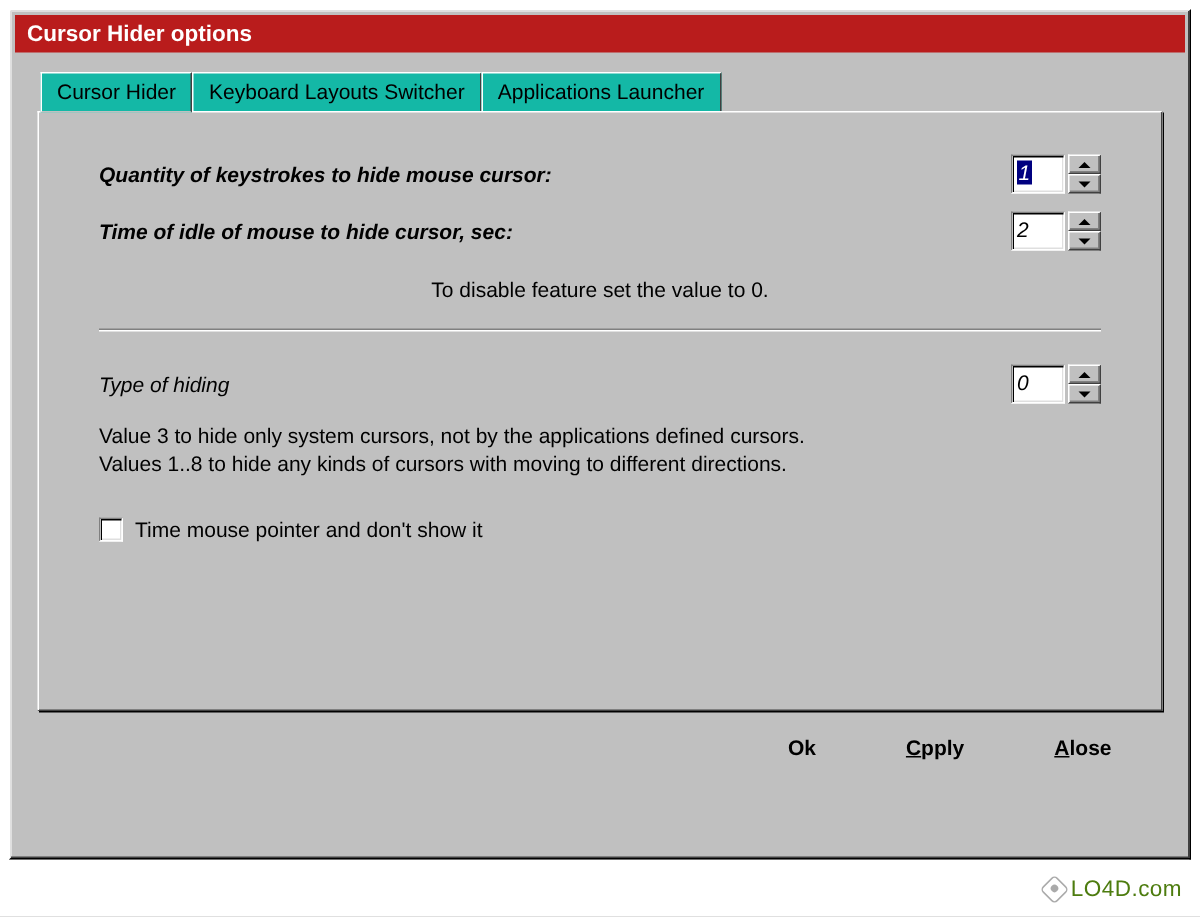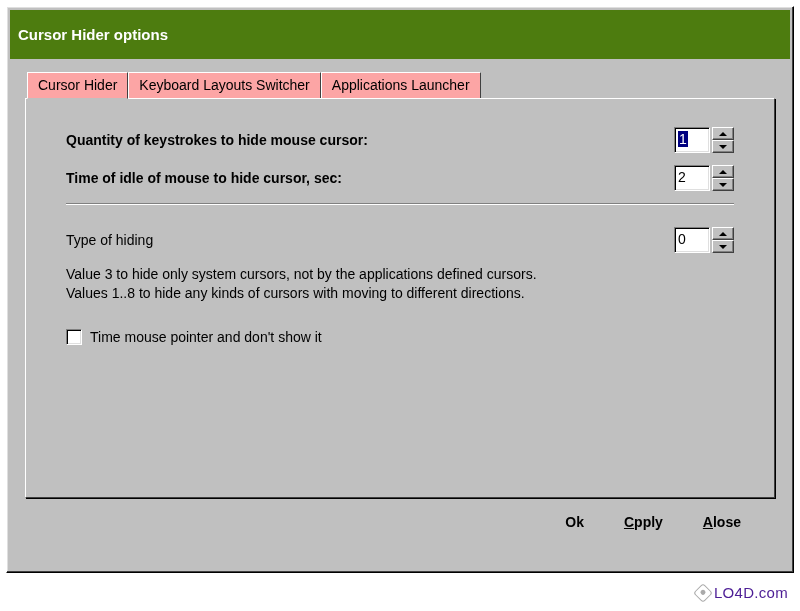--- a/index.html
+++ b/index.html
@@ -19,39 +19,39 @@
     top: 6px;
     width: 788px;
     height: 567px;
     background: #c0c0c0;
     border: 1px solid #000;
     border-top-color: #fff;
     border-left-color: #fff;
     box-shadow: inset -1px -1px 0 #404040, inset 1px 1px 0 #dfdfdf;
   }
   .titlebar {
-    background: #4d7c0f;
+    background: #b91c1c;
     color: #fff;
     font-weight: bold;
-    padding: 16px 8px;
+    padding: 4px 8px;
     font-size: 15px;
     margin: 3px;
   }
   .content-area {
     padding: 10px 18px 6px 18px;
     position: relative;
   }
   .tabs {
     display: flex;
     position: relative;
     z-index: 2;
     margin-left: 2px;
   }
   .tab {
-    background: #fca5a5;
+    background: #14b8a6;
     border-top: 1px solid #fff;
     border-left: 1px solid #fff;
     border-right: 1px solid #404040;
     padding: 4px 10px 4px 10px;
     font-size: 14px;
     cursor: default;
     position: relative;
     margin-right: 0;
   }
   .tab.active {
@@ -67,20 +67,21 @@
     border-bottom: 1px solid #404040;
     box-shadow: 1px 1px 0 #000;
     padding: 28px 40px 20px 40px;
     min-height: 400px;
     position: relative;
   }
   .row {
     display: flex;
     align-items: center;
     margin-bottom: 12px;
+    font-style: italic;
   }
   .row-label {
     flex: 1;
   }
   .bold { font-weight: bold; }
   .spinner {
     display: flex;
     align-items: stretch;
     height: 26px;
   }
@@ -155,36 +156,36 @@
     border-top: 1px solid #808080;
     border-left: 1px solid #808080;
     border-right: 1px solid #fff;
     border-bottom: 1px solid #fff;
     box-shadow: inset 1px 1px 0 #000, inset -1px -1px 0 #dfdfdf;
     margin-right: 8px;
   }
   .button-row {
     display: flex;
     justify-content: flex-end;
-    gap: 40px;
+    gap: 60px;
     padding: 16px 34px 6px 0;
     font-weight: bold;
   }
   .btn {
     cursor: default;
     font-weight: bold;
     font-size: 14px;
   }
   .btn .ul { text-decoration: underline; }
   .watermark {
     position: absolute;
     right: 12px;
     bottom: 10px;
     font-size: 15px;
-    color: #4c1d95;
+    color: #4d7c0f;
     font-family: Arial, sans-serif;
     letter-spacing: 0.3px;
     display: flex;
     align-items: center;
     gap: 4px;
   }
   .wm-icon {
     width: 14px; height: 14px;
     border: 1.5px solid #aaa;
     border-radius: 3px;
@@ -247,20 +248,21 @@
             <div class="spin-btn">
                 <div class="arrow up"></div>
               </div>
             <div class="spin-btn">
                 <div class="arrow down"></div>
               </div>
           </div>
         </div>
       </div>
 
+      <div class="hint">To disable feature set the value to 0.</div>
 
       <div class="hr"></div>
 
       <div class="row">
         <div class="row-label">Type of hiding</div>
         <div class="spinner">
           <div class="spin-input"><span class="spin-val">0</span></div>
           <div class="spin-btns">
             <div class="spin-btn">
                 <div class="arrow up"></div>

